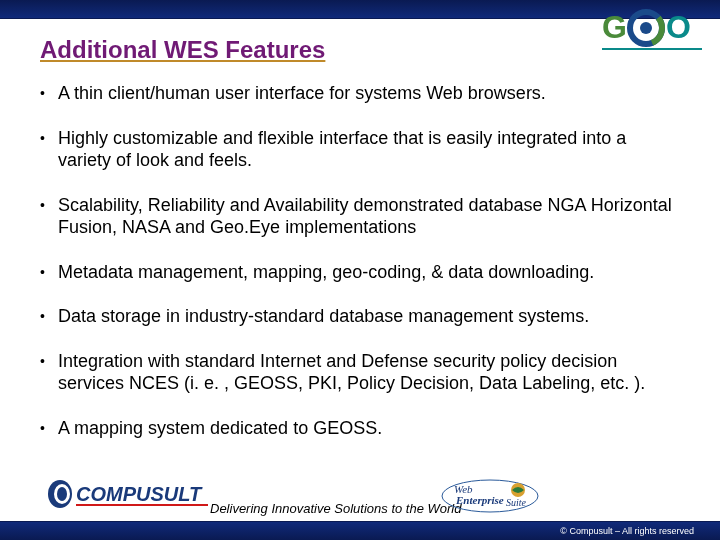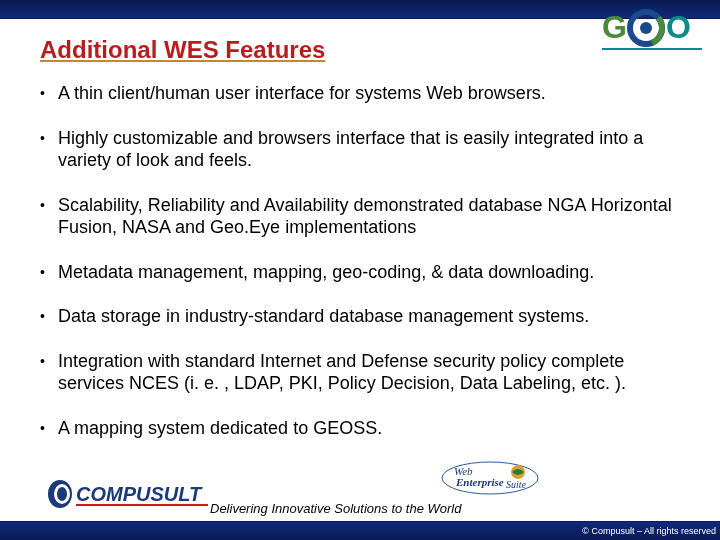--- a/index.html
+++ b/index.html
@@ -1,28 +1,28 @@
 <!DOCTYPE html>
 <html><head>
 <meta charset="utf-8">
 <style>
   html,body{margin:0;padding:0}
   body{width:720px;height:540px;background:#fff;font-family:Arial,Helvetica,sans-serif;color:#000;position:relative;overflow:hidden}
   .topband{position:absolute;top:0;left:0;right:0;height:18px;background:linear-gradient(#0a1a52,#102a7a);border-bottom:1px solid #0a1a52}
   .logo{position:absolute;top:8px;right:18px}
   .slide{position:absolute;left:40px;right:40px;top:28px;bottom:28px}
-  .title{font-size:24px;font-weight:700;color:#b91c1c;text-decoration:underline;text-decoration-color:#c08a2a;margin:8px 0 18px 0}
+  .title{font-size:24px;font-weight:700;color:#701a75;text-decoration:underline;text-decoration-color:#c08a2a;margin:8px 0 18px 0}
   ul.bullets{list-style:none;padding:0;margin:0}
   ul.bullets>li{display:flex;align-items:flex-start;margin:0 0 22px 0;font-size:18px;line-height:1.25}
   ul.bullets>li .dot{width:18px;flex:0 0 18px;text-align:left;font-size:14px;line-height:22px}
   ul.bullets>li .txt{flex:1}
   .footer-logo{position:absolute;left:48px;bottom:26px}
   .tagline{position:absolute;left:210px;bottom:24px;font-style:italic;font-size:13px;color:#000}
-  .wes-logo{position:absolute;left:440px;bottom:40px}
-  .bottomband{position:absolute;left:0;right:0;bottom:0;height:18px;background:linear-gradient(#102a7a,#0a1a52);border-top:1px solid #0a1a52;color:#fff;font-size:9px;display:flex;align-items:center;justify-content:flex-end;padding-right:4px}
+  .wes-logo{position:absolute;left:440px;bottom:22px}
+  .bottomband{position:absolute;left:0;right:0;bottom:0;height:18px;background:linear-gradient(#102a7a,#0a1a52);border-top:1px solid #0a1a52;color:#fff;font-size:9px;display:flex;align-items:center;justify-content:flex-end;padding-right:26px}
 </style>
 </head>
 <body>
 
 <div class="topband"></div>
 
 <div class="logo">
   <svg width="100" height="42" viewBox="0 0 100 42">
     <text x="0" y="30" font-family="Arial" font-weight="900" font-size="32" fill="#4a8a3a">G</text>
     <circle cx="44" cy="20" r="16" fill="none" stroke="#1a4a8a" stroke-width="6"></circle>
@@ -35,37 +35,37 @@
 
 <div class="slide">
   <div class="title">Additional WES Features</div>
   <ul class="bullets">
     <li>
         <span class="dot">•</span>
         <span class="txt">A thin client/human user interface for systems Web browsers.</span>
       </li>
     <li>
         <span class="dot">•</span>
-        <span class="txt">Highly customizable and browsers interface that is easily integrated into a variety of look and feels.</span>
+        <span class="txt">Highly customizable and flexible interface that is easily integrated into a variety of look and feels.</span>
       </li>
     <li>
         <span class="dot">•</span>
         <span class="txt">Scalability, Reliability and Availability demonstrated database NGA Horizontal Fusion, NASA and Geo.Eye implementations</span>
       </li>
     <li>
         <span class="dot">•</span>
         <span class="txt">Metadata management, mapping, geo-coding, &amp; data downloading.</span>
       </li>
     <li>
         <span class="dot">•</span>
         <span class="txt">Data storage in industry-standard database management systems.</span>
       </li>
     <li>
         <span class="dot">•</span>
-        <span class="txt">Integration with standard Internet and Defense security policy complete services NCES (i. e. , LDAP, PKI, Policy Decision, Data Labeling, etc. ).</span>
+        <span class="txt">Integration with standard Internet and Defense security policy decision services NCES (i. e. , GEOSS, PKI, Policy Decision, Data Labeling, etc. ).</span>
       </li>
     <li>
         <span class="dot">•</span>
         <span class="txt">A mapping system dedicated to GEOSS.</span>
       </li>
   </ul>
 </div>
 
 <div class="footer-logo">
   <svg width="170" height="32" viewBox="0 0 170 32">

